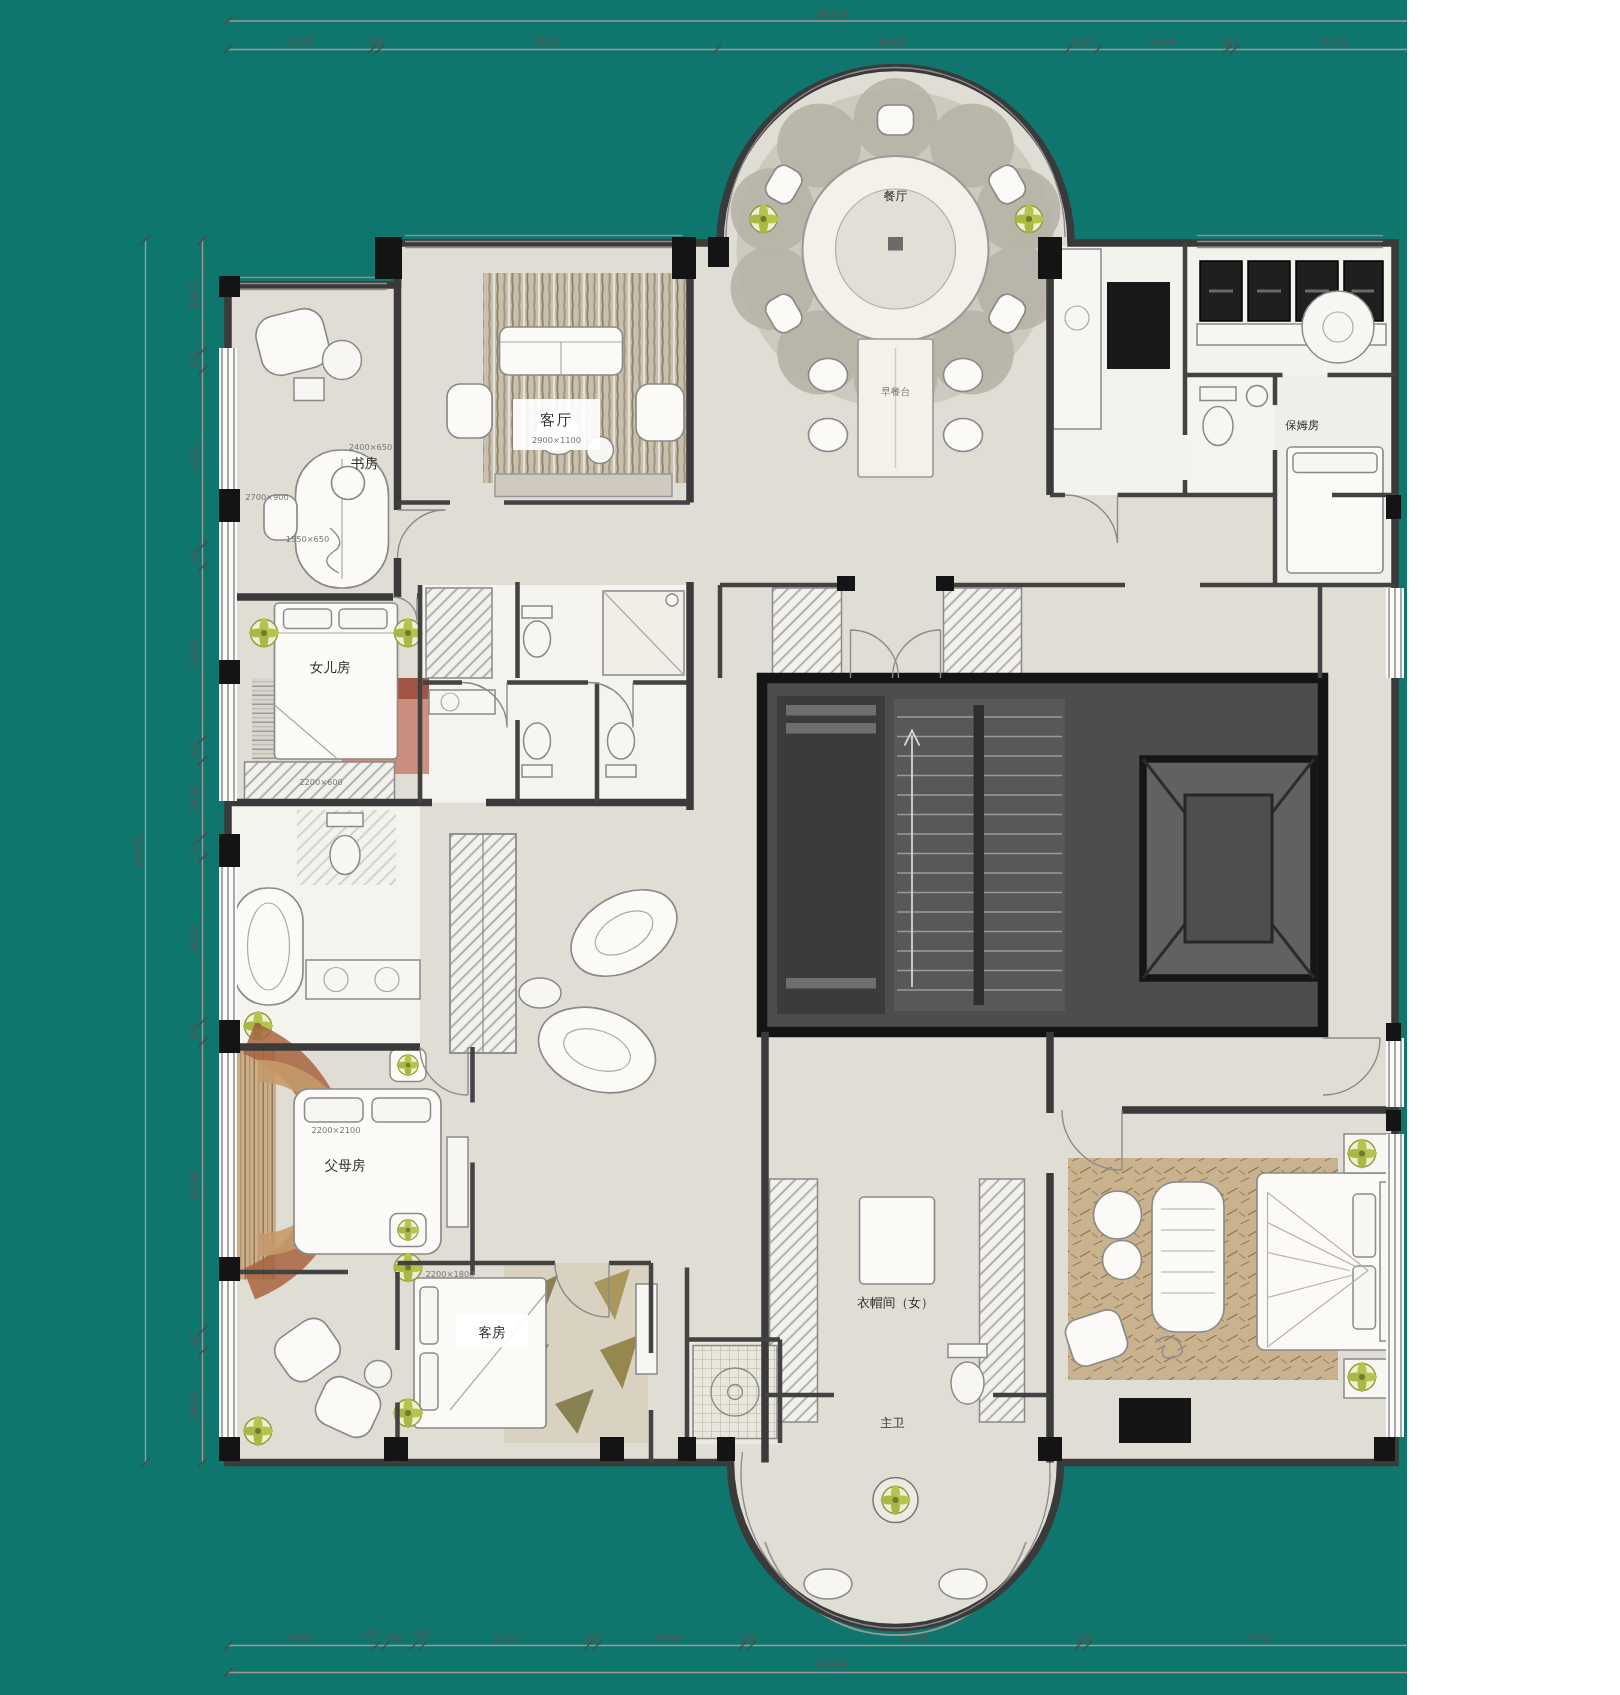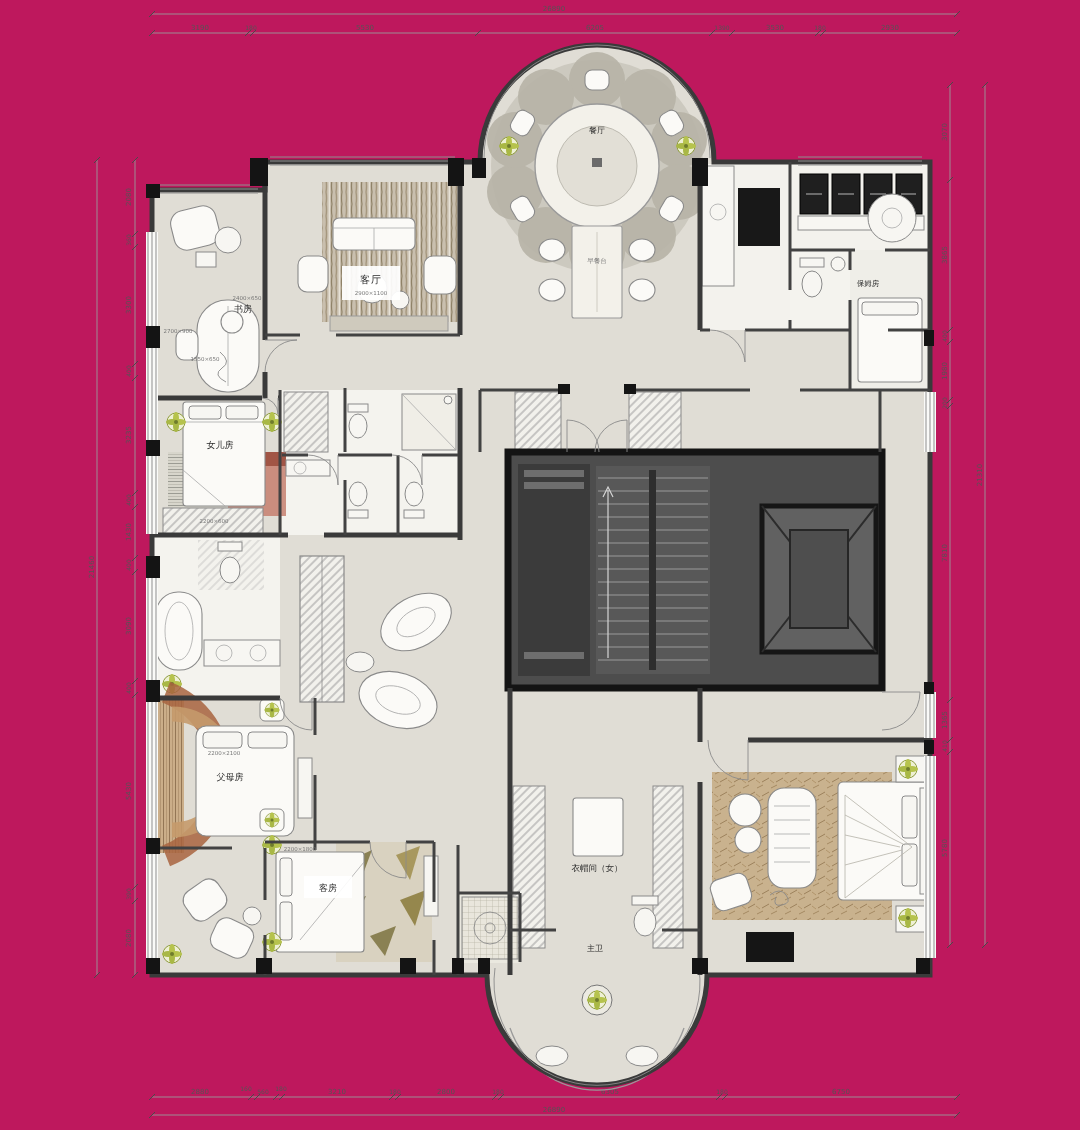--- a/index.html
+++ b/index.html
@@ -1,16 +1,16 @@
 <!DOCTYPE html>
 <html><head>
 <meta charset="utf-8">
 <style>
   html,body{margin:0;padding:0;background:#ffffff;}
-  .page{width:1080px;height:1130px;position:relative;background:#be185d;overflow:hidden;}
+  .page{width:938px;height:1130px;position:relative;background:#0f766e;overflow:hidden;}
   svg text{font-family:"DejaVu Sans",sans-serif;}
   .dl{stroke:#9a9a9a;stroke-width:0.9;}
   .tick{stroke:#4a4a4a;stroke-width:1;fill:none;}
   .dim{font-size:7px;fill:#555;text-anchor:middle;}
   .dims{font-size:6px;fill:#555;text-anchor:middle;}
   .room{font-size:10px;fill:#2b2b2b;text-anchor:middle;letter-spacing:1px;}
   .rooms{font-size:8px;fill:#2b2b2b;text-anchor:middle;}
   .tiny{font-size:5.5px;fill:#777;text-anchor:middle;}
   .wallA{stroke:#3a3a3a;stroke-width:5;fill:none;}
   .wallB{stroke:#424242;stroke-width:3;fill:none;}

